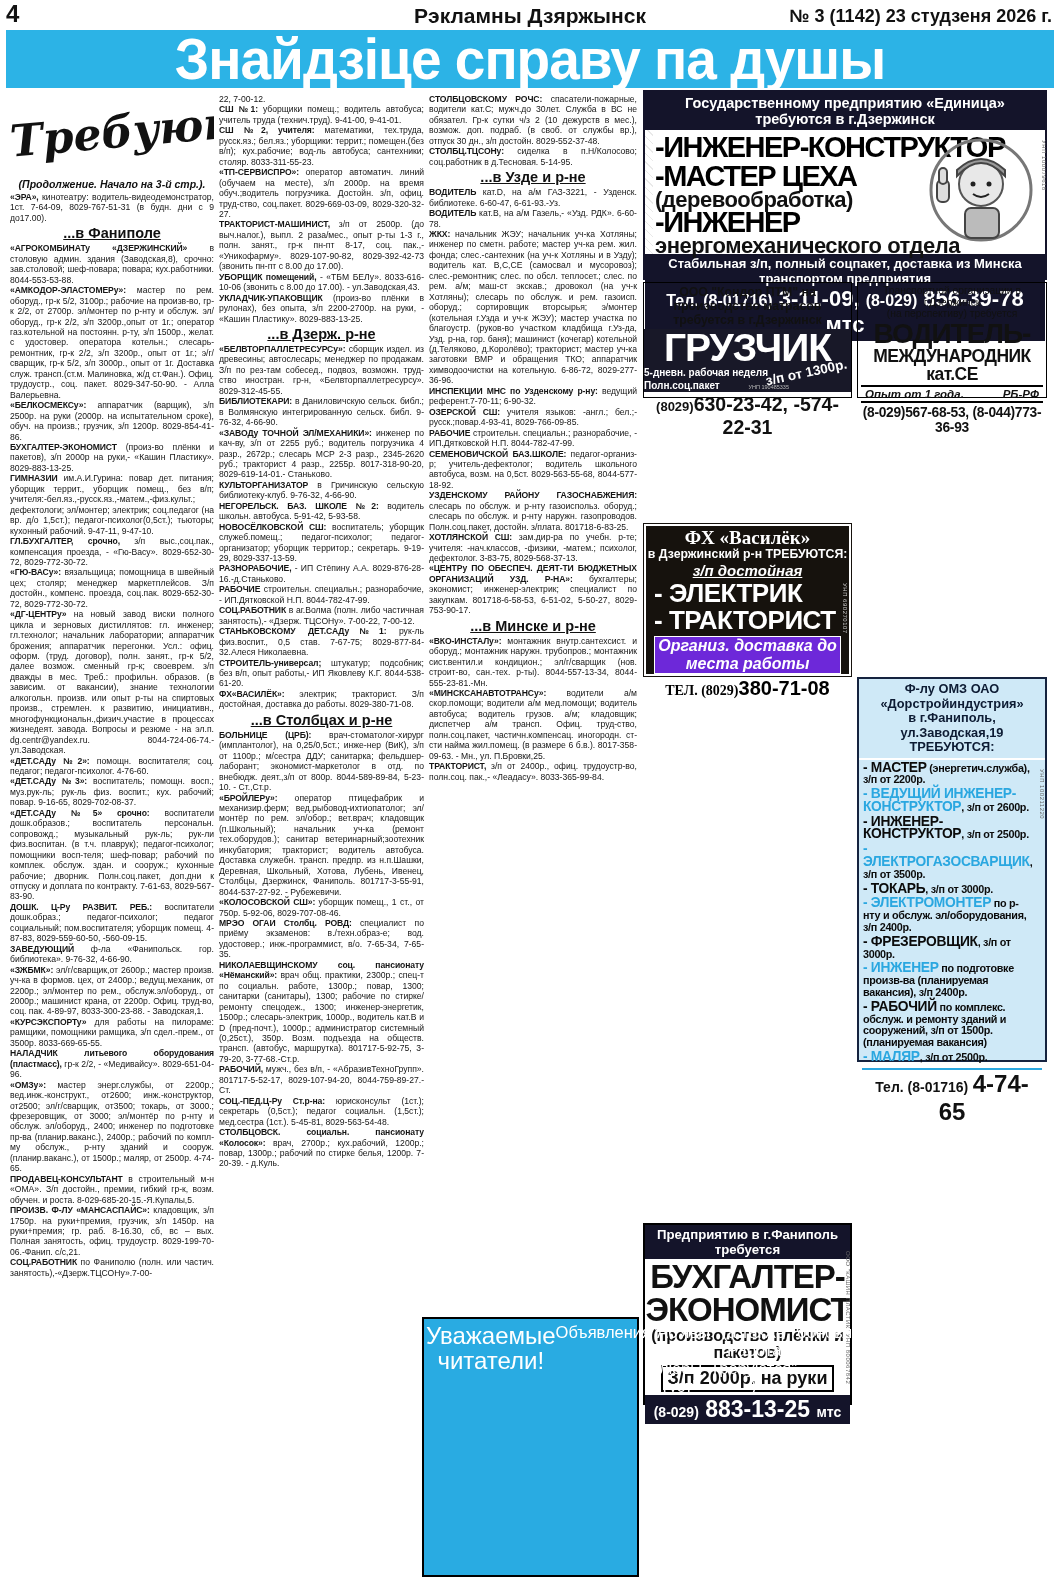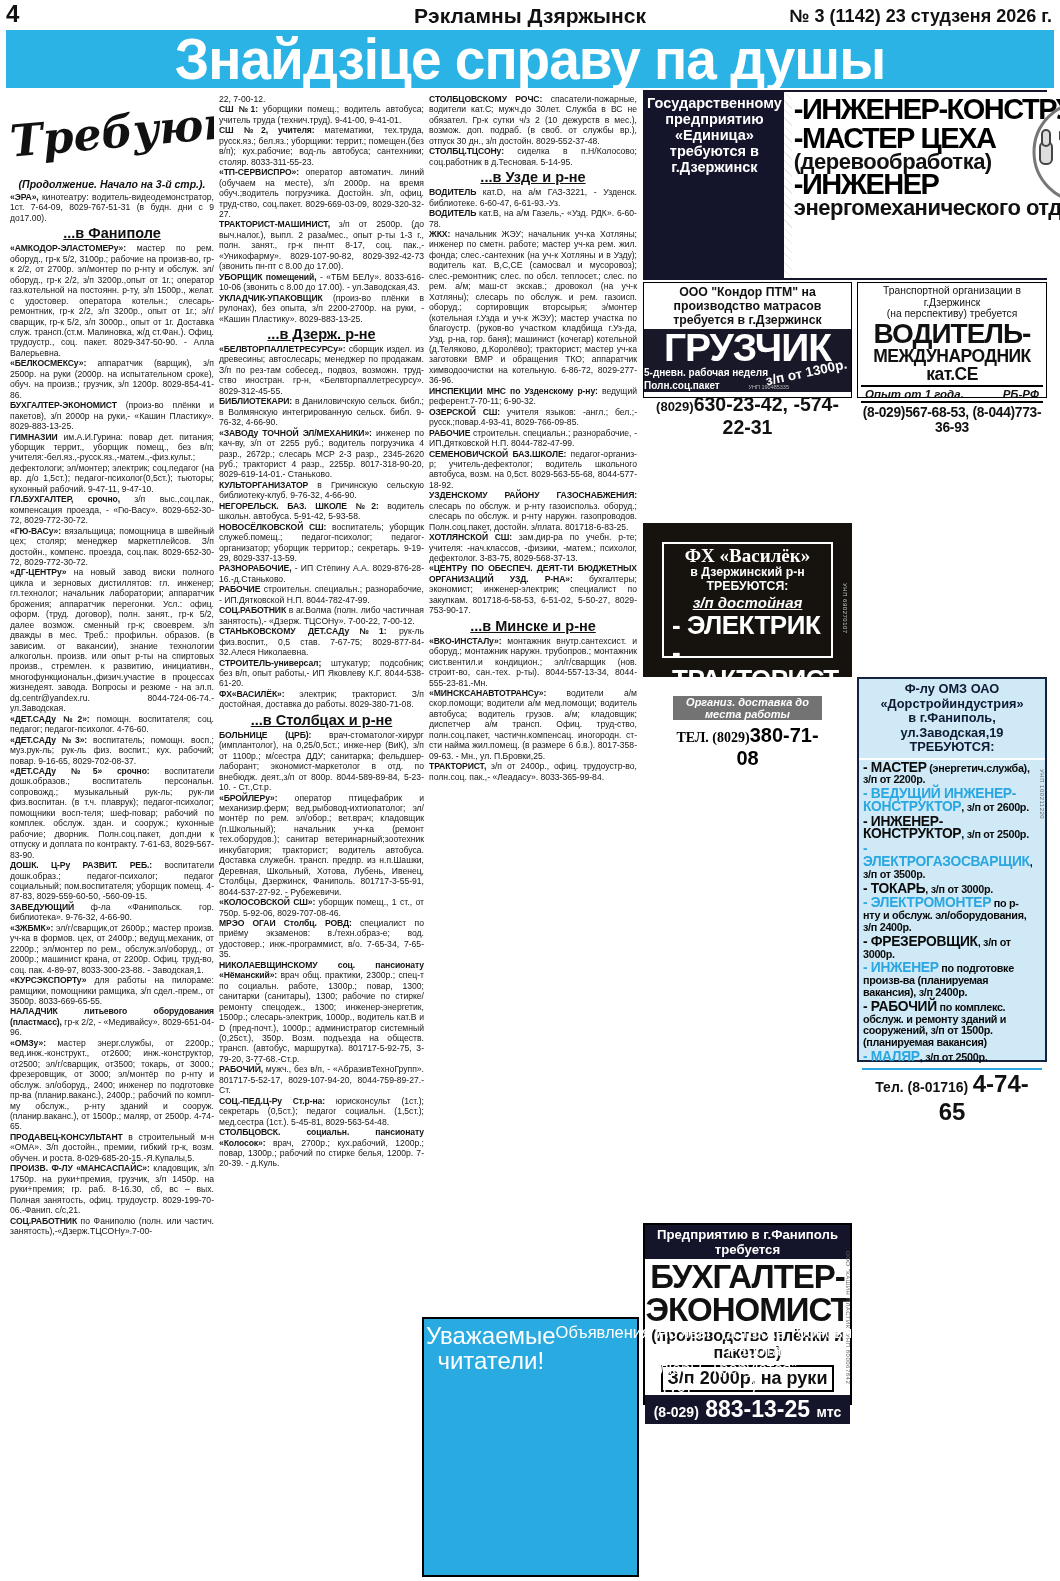--- a/index.html
+++ b/index.html
@@ -23,21 +23,21 @@
   .cl b{letter-spacing:-0.1px}
   .sec{text-align:center;font-weight:bold;font-size:14.5px;line-height:18px;
        text-decoration:underline;margin:1px 0}
   #script-title{font-family:"DejaVu Serif",serif;font-style:italic;font-weight:bold;
        font-size:44px;transform:rotate(-5deg);text-align:center;line-height:78px;height:84px}
   #cont-note{font-weight:bold;font-style:italic;font-size:10.5px;text-align:center;margin-bottom:2px}
   .vunp{position:absolute;writing-mode:vertical-rl;font-size:6px;color:#666;letter-spacing:0.5px}
   
   .ad{position:absolute;box-sizing:border-box}
   
-  #ad-edinitsa{left:643px;top:90px;width:404px;height:190px;border:2px solid #14142a;background:#fff;display:flex;flex-direction:row}
+  #ad-edinitsa{left:643px;top:90px;width:404px;height:190px;border:2px solid #14142a;background:#fff;display:flex;flex-direction:column}
   .ed-top{background:#14142a;color:#fff;font-weight:bold;font-size:14.5px;text-align:center;padding:3px 2px}
   .ed-body{position:relative;flex:1;padding:3px 4px 0 10px;
      background:repeating-linear-gradient(45deg,#fff 0 5px,#e9e9e9 5px 6px) left/8px 100% no-repeat,#fff}
   .ed-pos{font-weight:900;font-size:29px;line-height:29px;letter-spacing:-1.5px;color:#000;white-space:nowrap}
   .ed-sub{font-weight:bold;font-size:22px;line-height:17px;letter-spacing:-0.5px}
   .ed-f1{background:#14142a;color:#fff;font-weight:bold;font-size:13px;text-align:center;padding:2px 0 0}
   .ed-f2{background:#14142a;color:#fff;font-weight:900;font-size:22px;text-align:center;padding:0 0 3px}
   .ed-f2 small{font-weight:bold;font-size:16px}
   
   #ad-kondor{left:643px;top:282px;width:209px;height:116px;border:1px solid #000;display:flex;flex-direction:column}
@@ -51,27 +51,27 @@
   .kd-ph small{font-weight:bold;font-size:13px}
   
   #ad-voditel{left:857px;top:282px;width:190px;height:116px;border:1px solid #000;padding:2px 3px;position:relative}
   .vd-h{font-size:10.3px;line-height:11.5px;text-align:center}
   .vd-t1{font-weight:900;font-size:28px;line-height:27px;text-align:center;letter-spacing:-1px}
   .vd-t2{font-weight:900;font-size:17.5px;line-height:18px;text-align:center;letter-spacing:-0.5px}
   .vd-row{display:flex;justify-content:space-between;font-weight:bold;font-style:italic;font-size:11.5px;
           border-top:2px solid #000;border-bottom:2px solid #000;padding:1px 4px;margin-top:2px}
   .vd-ph{font-weight:900;font-size:13.8px;text-align:center;padding-top:2px;letter-spacing:-0.3px}
   
-  #ad-vasilek{left:643px;top:407px;width:209px;height:154px;background:#16120d;color:#fff;padding:19px;position:relative}
+  #ad-vasilek{left:643px;top:407px;width:209px;height:154px;background:#16120d;color:#fff;padding:1px;position:relative}
   .vs-in{border:2px double #fff;height:100%;box-sizing:border-box;padding:2px 0}
   .vs-t{font-family:"Liberation Serif",serif;font-weight:bold;font-size:19px;text-align:center;line-height:19px}
   .vs-s{font-weight:bold;font-size:12.3px;text-align:center}
   .vs-sal{font-style:italic;font-weight:bold;font-size:15px;text-decoration:underline;text-align:center;margin:1px 0}
   .vs-p{font-weight:900;font-size:26px;line-height:27px;padding-left:8px;letter-spacing:-0.5px}
-  .vs-d{font-style:italic;font-weight:bold;font-size:11px;text-align:center;border:1px solid #fff;margin:2px 8px;padding:0 1px;background:#737373}
+  .vs-d{font-style:italic;font-weight:bold;font-size:16px;text-align:center;border:1px solid #fff;margin:2px 8px;padding:0 1px;background:#6d28d9}
   .vs-ph{background:#fff;color:#000;text-align:center;margin:3px 4px 0;padding:0 1px}
   .vs-ph .lb{font-family:"Liberation Serif",serif;font-weight:bold;font-size:14px}
   .vs-ph .nr{font-weight:900;font-size:20px}
   
   #ad-omz{left:857px;top:407px;width:190px;height:385px;background:#cfe9f7;border:2px solid #15233f;position:relative;display:flex;flex-direction:column}
   .om-h{font-weight:bold;font-size:12.8px;line-height:14.5px;text-align:center;padding:3px 2px;color:#0d1b33;border-bottom:2px solid #fff}
   #omz-items{flex:1;padding:2px 10px 0 4px}
   .om-i{font-weight:bold;font-size:10.8px;line-height:11.8px;letter-spacing:-0.3px;margin-bottom:2px;color:#0b0b0b}
   .om-i .nm{font-weight:900;font-size:13.8px}
   .om-i.cy .nm{color:#2aa7e0}
@@ -103,20 +103,21 @@
 <div class="abs" id="issue">№ 3 (1142) 23 студзеня 2026 г.</div>
 <div class="abs" id="banner">
     <span>Знайдзіце справу па душы</span>
   </div>
 
 <div class="col" id="col1">
   <div id="script-title">Требуются</div>
   <div id="cont-note">(Продолжение. Начало на 3-й стр.).</div>
 <p class="cl"><b>«ЭРА», </b>кинотеатру: водитель-видеодемонстратор, 1ст. 7-64-09, 8029-767-51-31 (в будн. дни с 9 до17.00).</p>
     <div class="sec">...в Фаниполе</div>
+    <p class="cl"><b>«АГРОКОМБИНАТу «ДЗЕРЖИНСКИЙ» </b>в столовую админ. здания (Заводская,8), срочно: зав.столовой; шеф-повара; повара; кух.работники. 8044-553-53-88.</p>
     <p class="cl"><b>«АМКОДОР-ЭЛАСТОМЕРу»: </b>мастер по рем. оборуд., гр-к 5/2, 3100р.; рабочие на произв-во, гр-к 2/2, от 2700р. эл/монтер по р-нту и обслуж. эл/оборуд., гр-к 2/2, з/п 3200р.,опыт от 1г.; оператор газ.котельной на постоянн. р-ту, з/п 1500р., желат. с удостовер. оператора котельн.; слесарь-ремонтник, гр-к 2/2, з/п 3200р., опыт от 1г.; э/г/сварщик, гр-к 5/2, з/п 3000р., опыт от 1г. Доставка служ. трансп.(ст.м. Малиновка, ж/д ст.Фан.). Офиц. трудоустр., соц. пакет. 8029-347-50-90. - Алла Валерьевна.</p>
     <p class="cl"><b>«БЕЛКОСМЕКСу»: </b>аппаратчик (варщик), з/п 2500р. на руки (2000р. на испытательном сроке), обуч. на произв.; грузчик, з/п 1200р. 8029-854-41-86.</p>
     <p class="cl"><b>БУХГАЛТЕР-ЭКОНОМИСТ </b>(произ-во плёнки и пакетов), з/п 2000р на руки,- «Кашин Пластику». 8029-883-13-25.</p>
     <p class="cl"><b>ГИМНАЗИИ </b>им.А.И.Гурина: повар дет. питания; уборщик террит., уборщик помещ., без в/п; учителя:-бел.яз.,-русск.яз.,-матем.,-физ.культ.; дефектологи; эл/монтер; электрик; соц.педагог (на вр. д/о 1,5ст.); педагог-психолог(0,5ст.); тьюторы; кухонный рабочий. 9-47-11, 9-47-10.</p>
     <p class="cl"><b>ГЛ.БУХГАЛТЕР, срочно, </b>з/п выс.,соц.пак., компенсация проезда, - «Гю-Васу». 8029-652-30-72, 8029-772-30-72.</p>
     <p class="cl"><b>«ГЮ-ВАСу»: </b>вязальщица; помощница в швейный цех; столяр; менеджер маркетплейсов. З/п достойн., компенс. проезда, соц.пак. 8029-652-30-72, 8029-772-30-72.</p>
     <p class="cl"><b>«ДГ-ЦЕНТРу» </b>на новый завод виски полного цикла и зерновых дистиллятов: гл. инженер; гл.технолог; начальник лаборатории; аппаратчик брожения; аппаратчик перегонки. Усл.: офиц. оформ. (труд. договор), полн. занят., гр-к 5/2, далее возмож. сменный гр-к; своеврем. з/п дважды в мес. Треб.: профильн. образов. (в зависим. от вакансии), знание технологии алкогольн. произв. или опыт р-ты на спиртовых произв., стремлен. к развитию, инициативн., многофункциональн.,физич.участие в процессах жизнедеят. завода. Вопросы и резюме - на эл.п. dg.centr@yandex.ru. 8044-724-06-74.-ул.Заводская.</p>
     <p class="cl"><b>«ДЕТ.САДу №2»: </b>помощн. воспитателя; соц. педагог; педагог-психолог. 4-76-60.</p>
     <p class="cl"><b>«ДЕТ.САДу №3»: </b>воспитатель; помощн. восп.; муз.рук-ль; рук-ль физ. воспит.; кух. рабочий; повар. 9-16-65, 8029-702-08-37.</p>
     <p class="cl"><b>«ДЕТ.САДу №5» срочно: </b>воспитатели дошк.образов.; воспитатель персональн. сопровожд.; музыкальный рук-ль; рук-ли физ.воспитан. (в т.ч. плаврук); педагог-психолог; помощники восп-теля; шеф-повар; рабочий по комплек. обслуж. здан. и сооруж.; кухонные рабочие; дворник. Полн.соц.пакет, доп.дни к отпуску и доплата по контракту. 7-61-63, 8029-567-83-90.</p>

